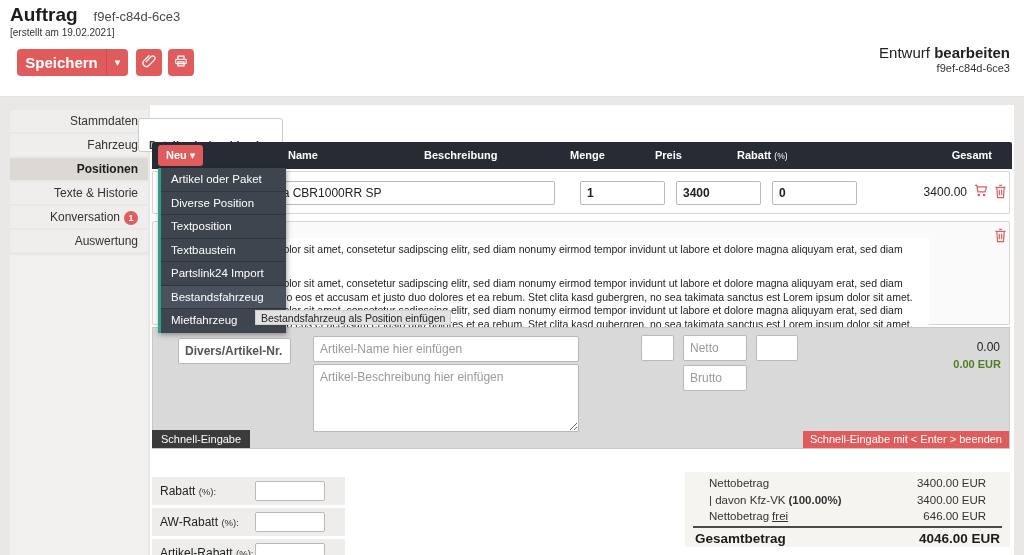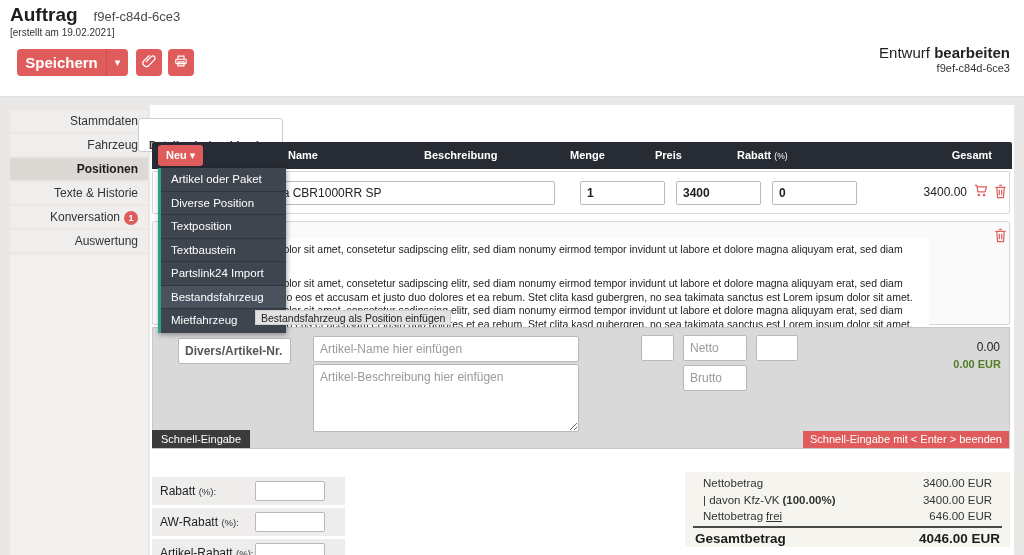--- a/index.html
+++ b/index.html
@@ -72,21 +72,21 @@
   .zero-eur{position:absolute;right:23px;top:358px;font-size:11px;font-weight:700;color:#517d24;}
   .quick-badge{position:absolute;left:152px;top:430px;height:18px;line-height:18px;padding:0 9px;background:#3b3b3b;color:#fff;font-size:11px;cursor:pointer;}
   .quick-hint{position:absolute;right:15px;top:431px;height:17px;line-height:17px;padding:0 7px;background:#e05c5c;color:#fff;font-size:11px;}
 
   .disc-row{position:absolute;left:152px;width:193px;height:28px;background:#eeedec;}
   .disc-label{position:absolute;left:8px;top:0;line-height:28px;font-size:12px;color:#222;}
   .disc-suffix{font-size:9.5px;color:#333;}
   .disc-input{position:absolute;left:103px;top:4px;width:70px;height:20px;}
 
   .summary{position:absolute;left:685px;top:472px;width:325px;height:75px;background:#f6f4ef;padding-top:3px;}
-  .sum-row{display:flex;justify-content:space-between;padding:0 18px;line-height:16.5px;font-size:11.5px;color:#333;}
+  .sum-row{display:flex;justify-content:space-between;padding:0 24px;line-height:16.5px;font-size:11.5px;color:#333;}
   .sum-bold{font-weight:700;margin-left:3px;}
   .sum-link{text-decoration:underline;margin-left:3px;cursor:pointer;}
   .sum-divider{border-top:2px solid #4a4a4a;margin:1px 8px 0 8px;}
   .sum-total{display:flex;justify-content:space-between;padding:0 10px;line-height:21px;font-size:13.5px;font-weight:700;color:#1c1c1c;}
 
   .menu{position:absolute;left:158px;top:168px;width:128px;border-left:3px solid #2aa089;background:#3e454f;
     box-shadow:1px 2px 5px rgba(0,0,0,.35);z-index:50;}
   .menu-item{height:23.5px;line-height:23.5px;padding-left:10px;font-size:11.5px;color:#fff;border-bottom:1px solid #30363f;cursor:pointer;white-space:nowrap;}
   .menu-item:last-child{border-bottom:none;}
   .menu-item.hovered{background:#4a525d;}

